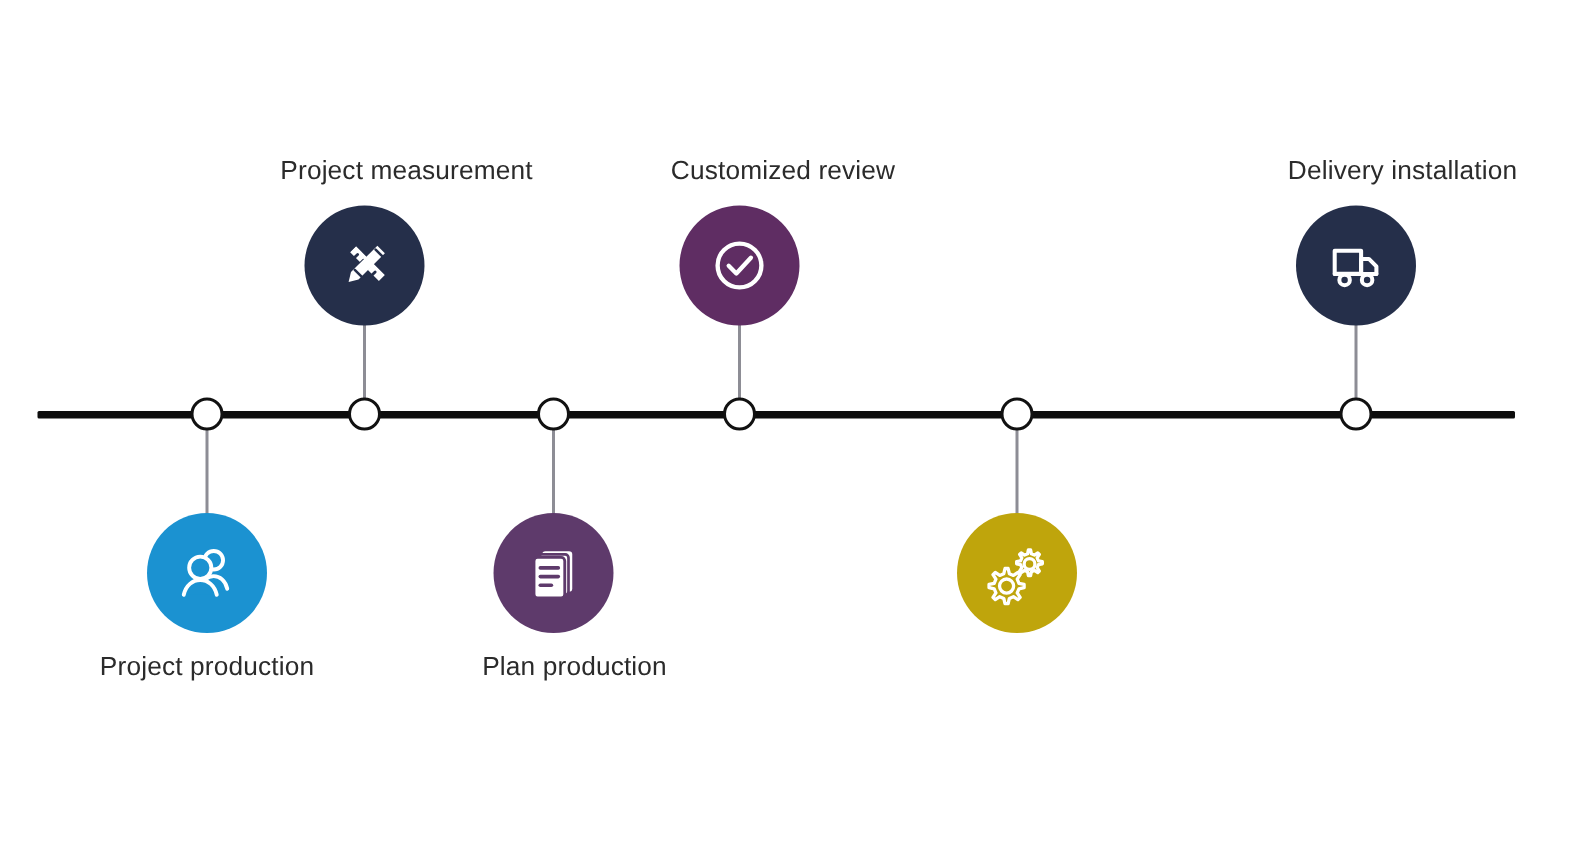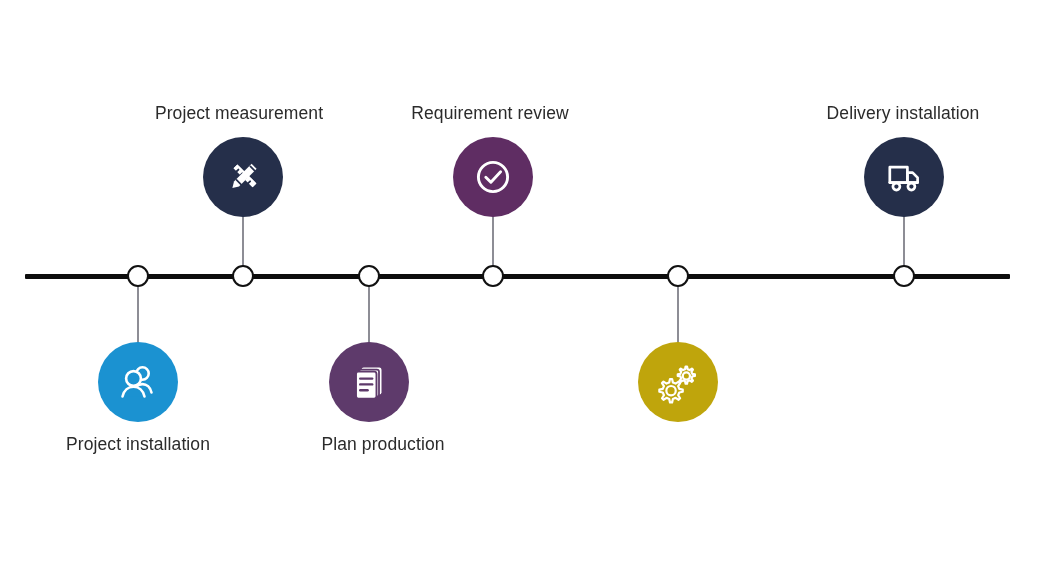--- a/index.html
+++ b/index.html
@@ -65,21 +65,21 @@
 
   
   .label {
     position: absolute;
     font-size: 17.5px;
     color: #2b2b2b;
     white-space: nowrap;
     letter-spacing: 0.1px;
     z-index: 5;
   }
-  .label.top { transform: translateX(-50%); }
+  .label.top { transform: translateX(-50%); margin-left: 32px; }
   .label.bottom { transform: translateX(-50%); }
 </style>
 </head>
 <body>
 
 <div id="canvas">
 
   <div class="axis-line"></div>
 
   <div class="axis-node" style="left:127px"></div>
@@ -99,21 +99,21 @@
   <div class="bubble" style="left:98px; top:342px; background:#1B92D1;">
     <span>
       <svg width="46" height="46" viewBox="0 0 46 46" fill="none" stroke="#ffffff" stroke-width="2.6" stroke-linecap="round" stroke-linejoin="round">
         <circle cx="27.5" cy="14.5" r="6.2"></circle>
         <path d="M18.5 33.5c1.2-5.4 5.0-8.4 9.0-8.4 4.0 0 7.8 3.0 9.0 8.4"></path>
         <circle cx="18.5" cy="19.5" r="7.4" fill="#1B92D1"></circle>
         <path d="M7.5 37.5c1.4-6.3 5.9-9.8 11.0-9.8 5.1 0 9.6 3.5 11.0 9.8" fill="#1B92D1"></path>
       </svg>
     </span>
   </div>
-  <div class="label bottom" style="left:138px; top:434px;">Project installation</div>
+  <div class="label bottom" style="left:138px; top:434px;">Project production</div>
 
   <div class="bubble" style="left:203px; top:137px; background:#252F4A;">
     <span>
       <svg width="46" height="46" viewBox="0 0 46 46">
         <g fill="#ffffff">
 
           <path d="M13.6 14.2 L17.4 10.4 L36.4 29.4 L32.6 33.2 Z"></path>
           <path d="M13.6 14.2 L17.4 10.4 L36.4 29.4 L32.6 33.2 Z" fill="#ffffff"></path>
         </g>
         <g stroke="#252F4A" stroke-width="1.9" stroke-linecap="round">
@@ -154,21 +154,21 @@
   <div class="label bottom" style="left:369px; top:434px;margin-left:14px;">Plan production</div>
 
   <div class="bubble" style="left:453px; top:137px; background:#5F2D63;">
     <span>
       <svg width="46" height="46" viewBox="0 0 46 46" fill="none" stroke="#ffffff" stroke-width="2.9" stroke-linecap="round" stroke-linejoin="round">
         <circle cx="23" cy="23" r="14.6"></circle>
         <path d="M15.8 23.2 L20.9 28.3 L30.6 17.8"></path>
       </svg>
     </span>
   </div>
-  <div class="label top" style="left:490px; top:103px;">Requirement review</div>
+  <div class="label top" style="left:490px; top:103px;">Customized review</div>
 
   <div class="bubble" style="left:638px; top:342px; background:#BFA50C;">
     <span>
       <svg width="46" height="46" viewBox="0 0 46 46" fill="none" stroke="#ffffff" stroke-width="2.2" stroke-linejoin="round">
 
         <path d="M30.6 7.6 l1.45 0 0.55 2.6 2.0 0.85 2.25-1.45 1.05 1.05 -1.45 2.25 0.85 2.0 2.6 0.55 0 1.45 -2.6 0.55 -0.85 2.0 1.45 2.25 -1.05 1.05 -2.25-1.45 -2.0 0.85 -0.55 2.6 -1.45 0 -0.55-2.6 -2.0-0.85 -2.25 1.45 -1.05-1.05 1.45-2.25 -0.85-2.0 -2.6-0.55 0-1.45 2.6-0.55 0.85-2.0 -1.45-2.25 1.05-1.05 2.25 1.45 2.0-0.85 Z"></path>
         <circle cx="31.35" cy="17.0" r="3.6"></circle>
 
         <path d="M15.0 20.0 l2.1 0 0.8 3.45 2.7 1.15 3.0-1.95 1.5 1.5 -1.95 3.0 1.15 2.7 3.45 0.8 0 2.1 -3.45 0.8 -1.15 2.7 1.95 3.0 -1.5 1.5 -3.0-1.95 -2.7 1.15 -0.8 3.45 -2.1 0 -0.8-3.45 -2.7-1.15 -3.0 1.95 -1.5-1.5 1.95-3.0 -1.15-2.7 -3.45-0.8 0-2.1 3.45-0.8 1.15-2.7 -1.95-3.0 1.5-1.5 3.0 1.95 2.7-1.15 Z"></path>
         <circle cx="16.05" cy="31.7" r="4.7"></circle>

